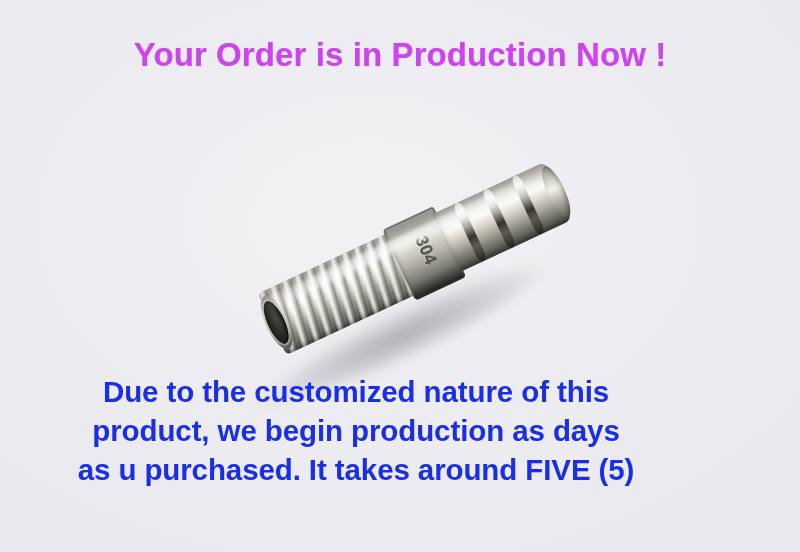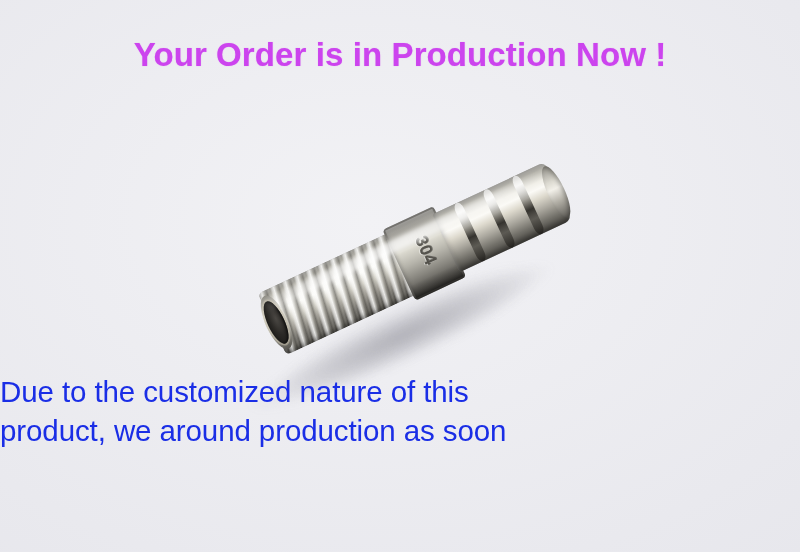--- a/index.html
+++ b/index.html
@@ -226,24 +226,24 @@
         rgba(255,255,255,0) 100%);
     filter:blur(2px);
     pointer-events:none;
   }
 
   
   #message-block {
     position:absolute;
     left:0; top:372px;
     width:712px;
-    text-align:left;
+    text-align:center;
     color:#1a2ee6;
     font-size:29.5px;
-    font-weight:normal;
+    font-weight:bold;
     line-height:39px;
     letter-spacing:-.1px;
   }
   #message-block .msg-line { display:block; white-space:nowrap; }
 </style>
 </head>
 <body>
 
 <div id="promo-card">
 
@@ -270,16 +270,17 @@
       <div class="barb-ridge" id="barb-ridge-2"></div>
       <div class="barb-ridge" id="barb-ridge-3"></div>
       <div id="barb-endcap"></div>
 
       <div id="specular-band"></div>
     </div>
   </div>
 
   <div id="message-block">
     <span class="msg-line">Due to the customized nature of this</span>
-    <span class="msg-line">product, we around production as soon</span>
+    <span class="msg-line">product, we begin production as days</span>
+    <span class="msg-line">as u purchased. It takes around FIVE (5)</span>
   </div>
 
 </div>
 
 </body></html>

